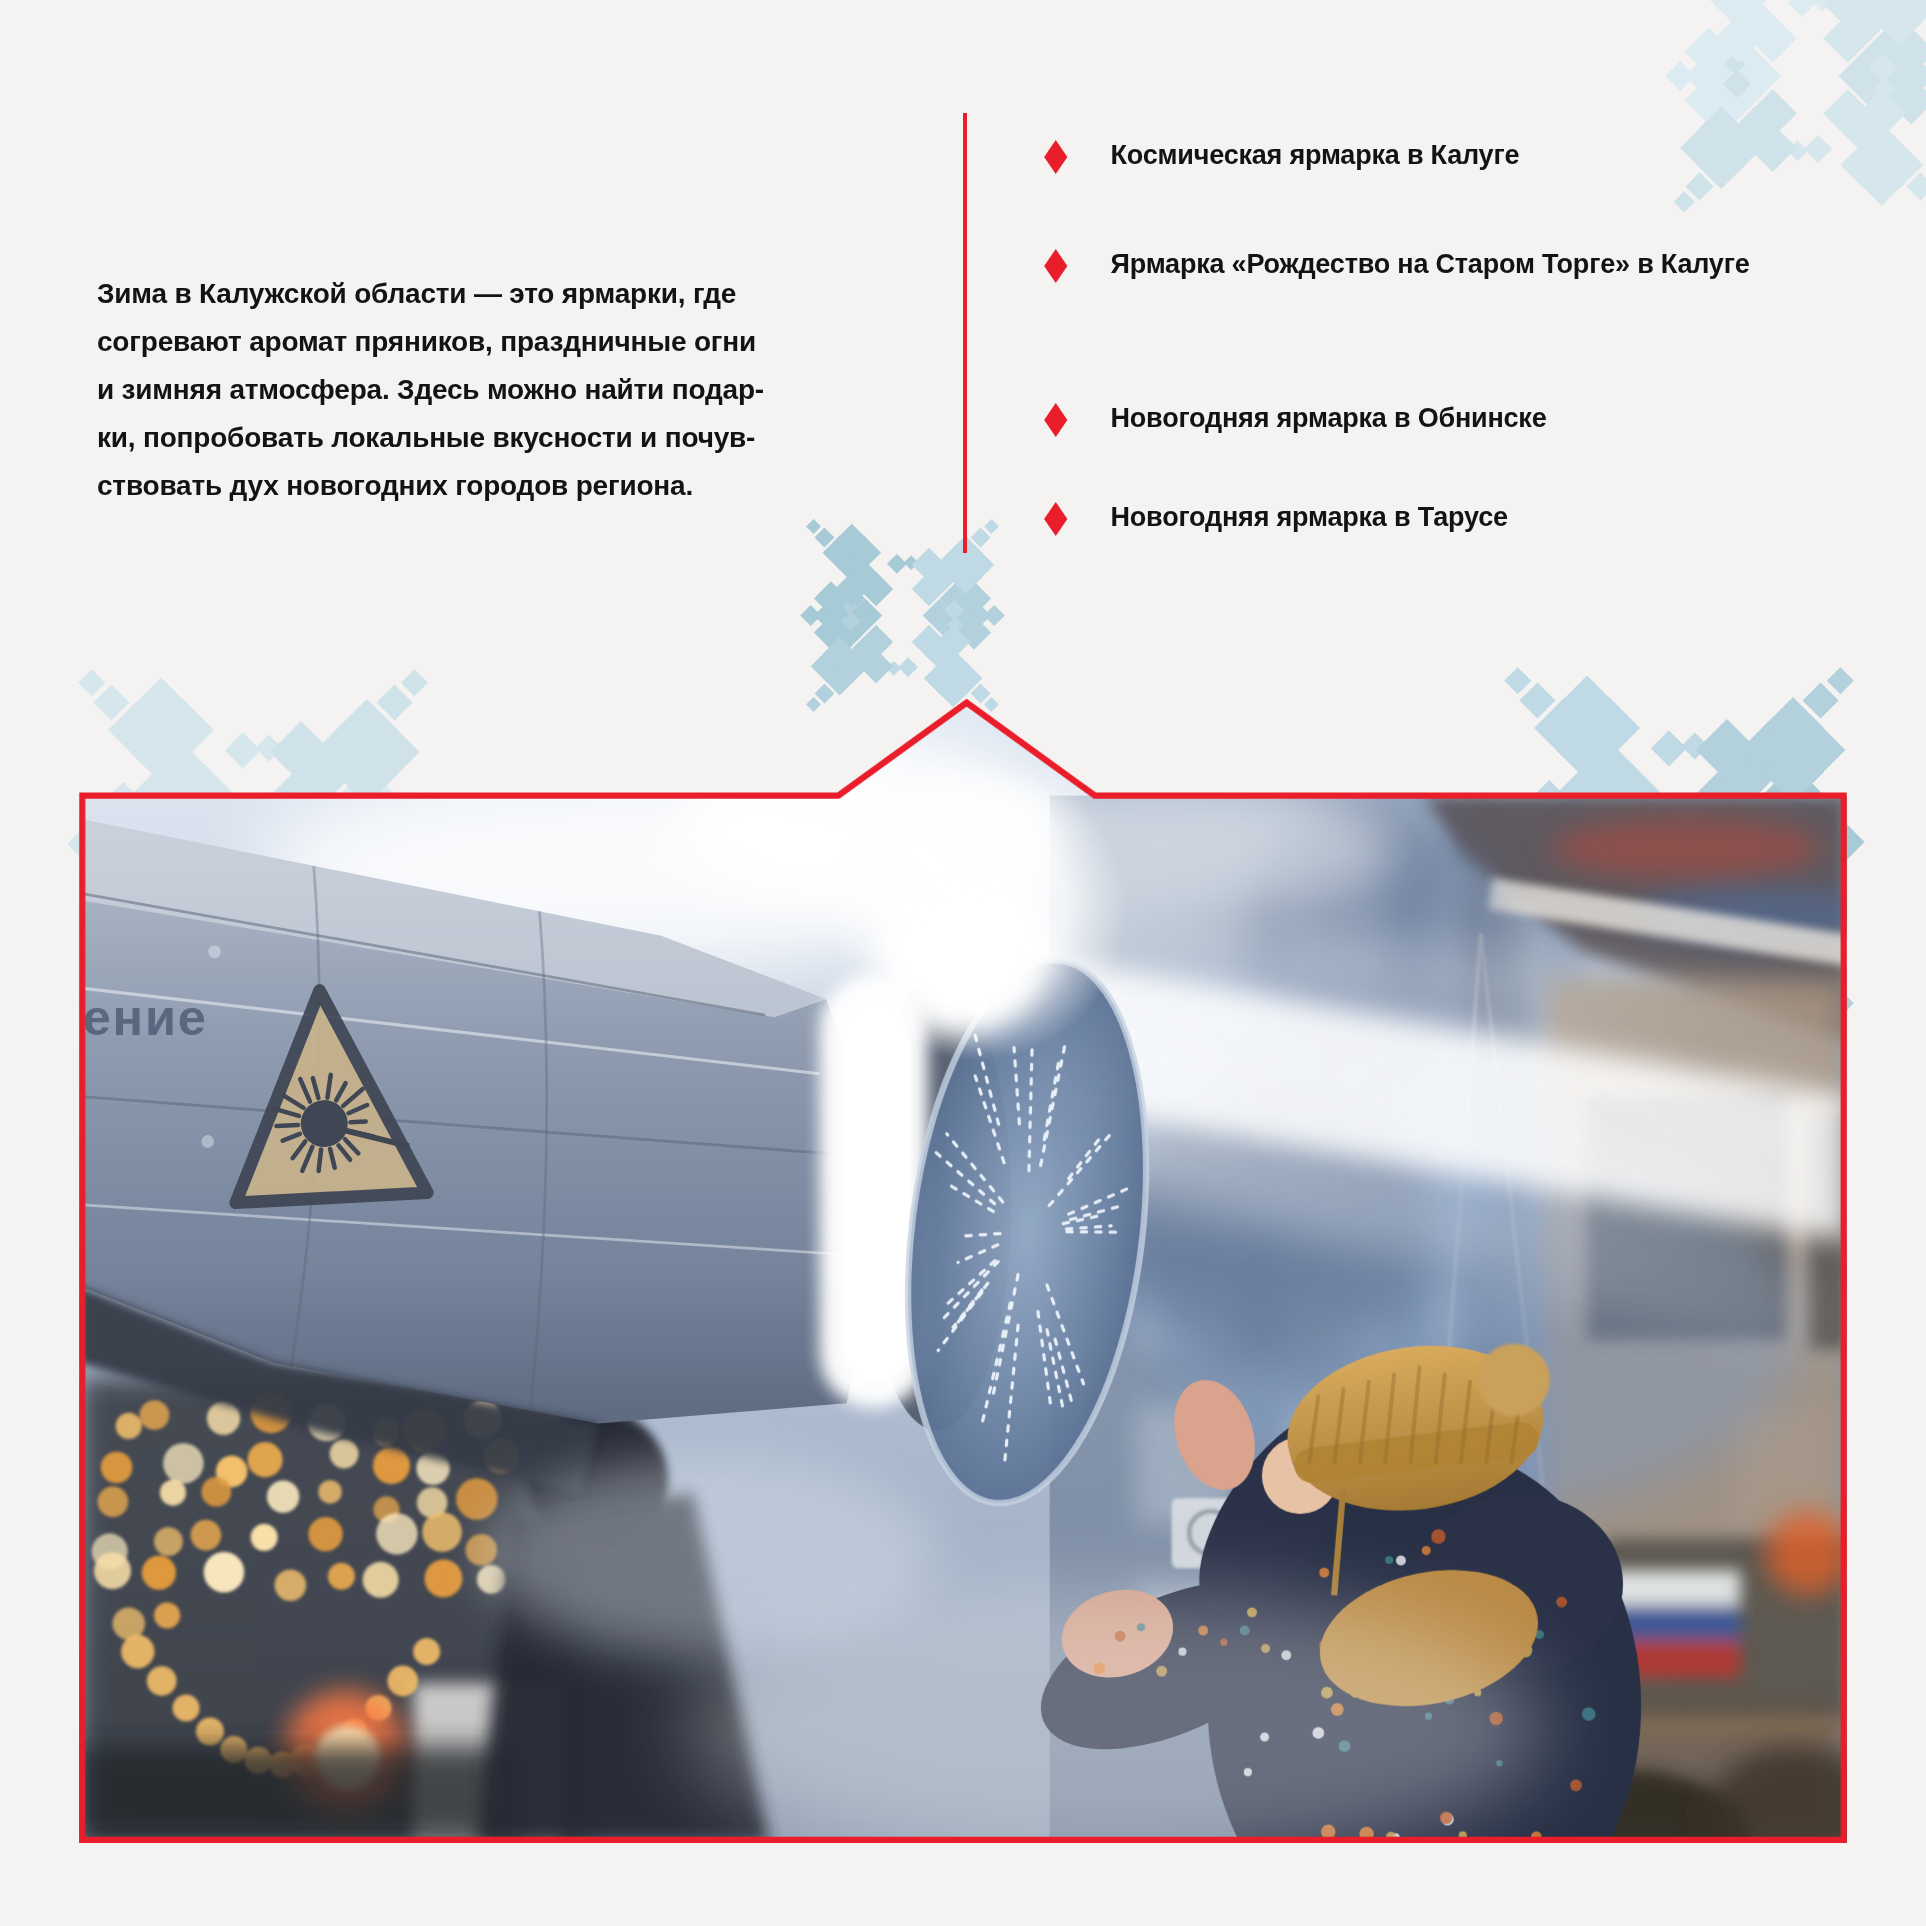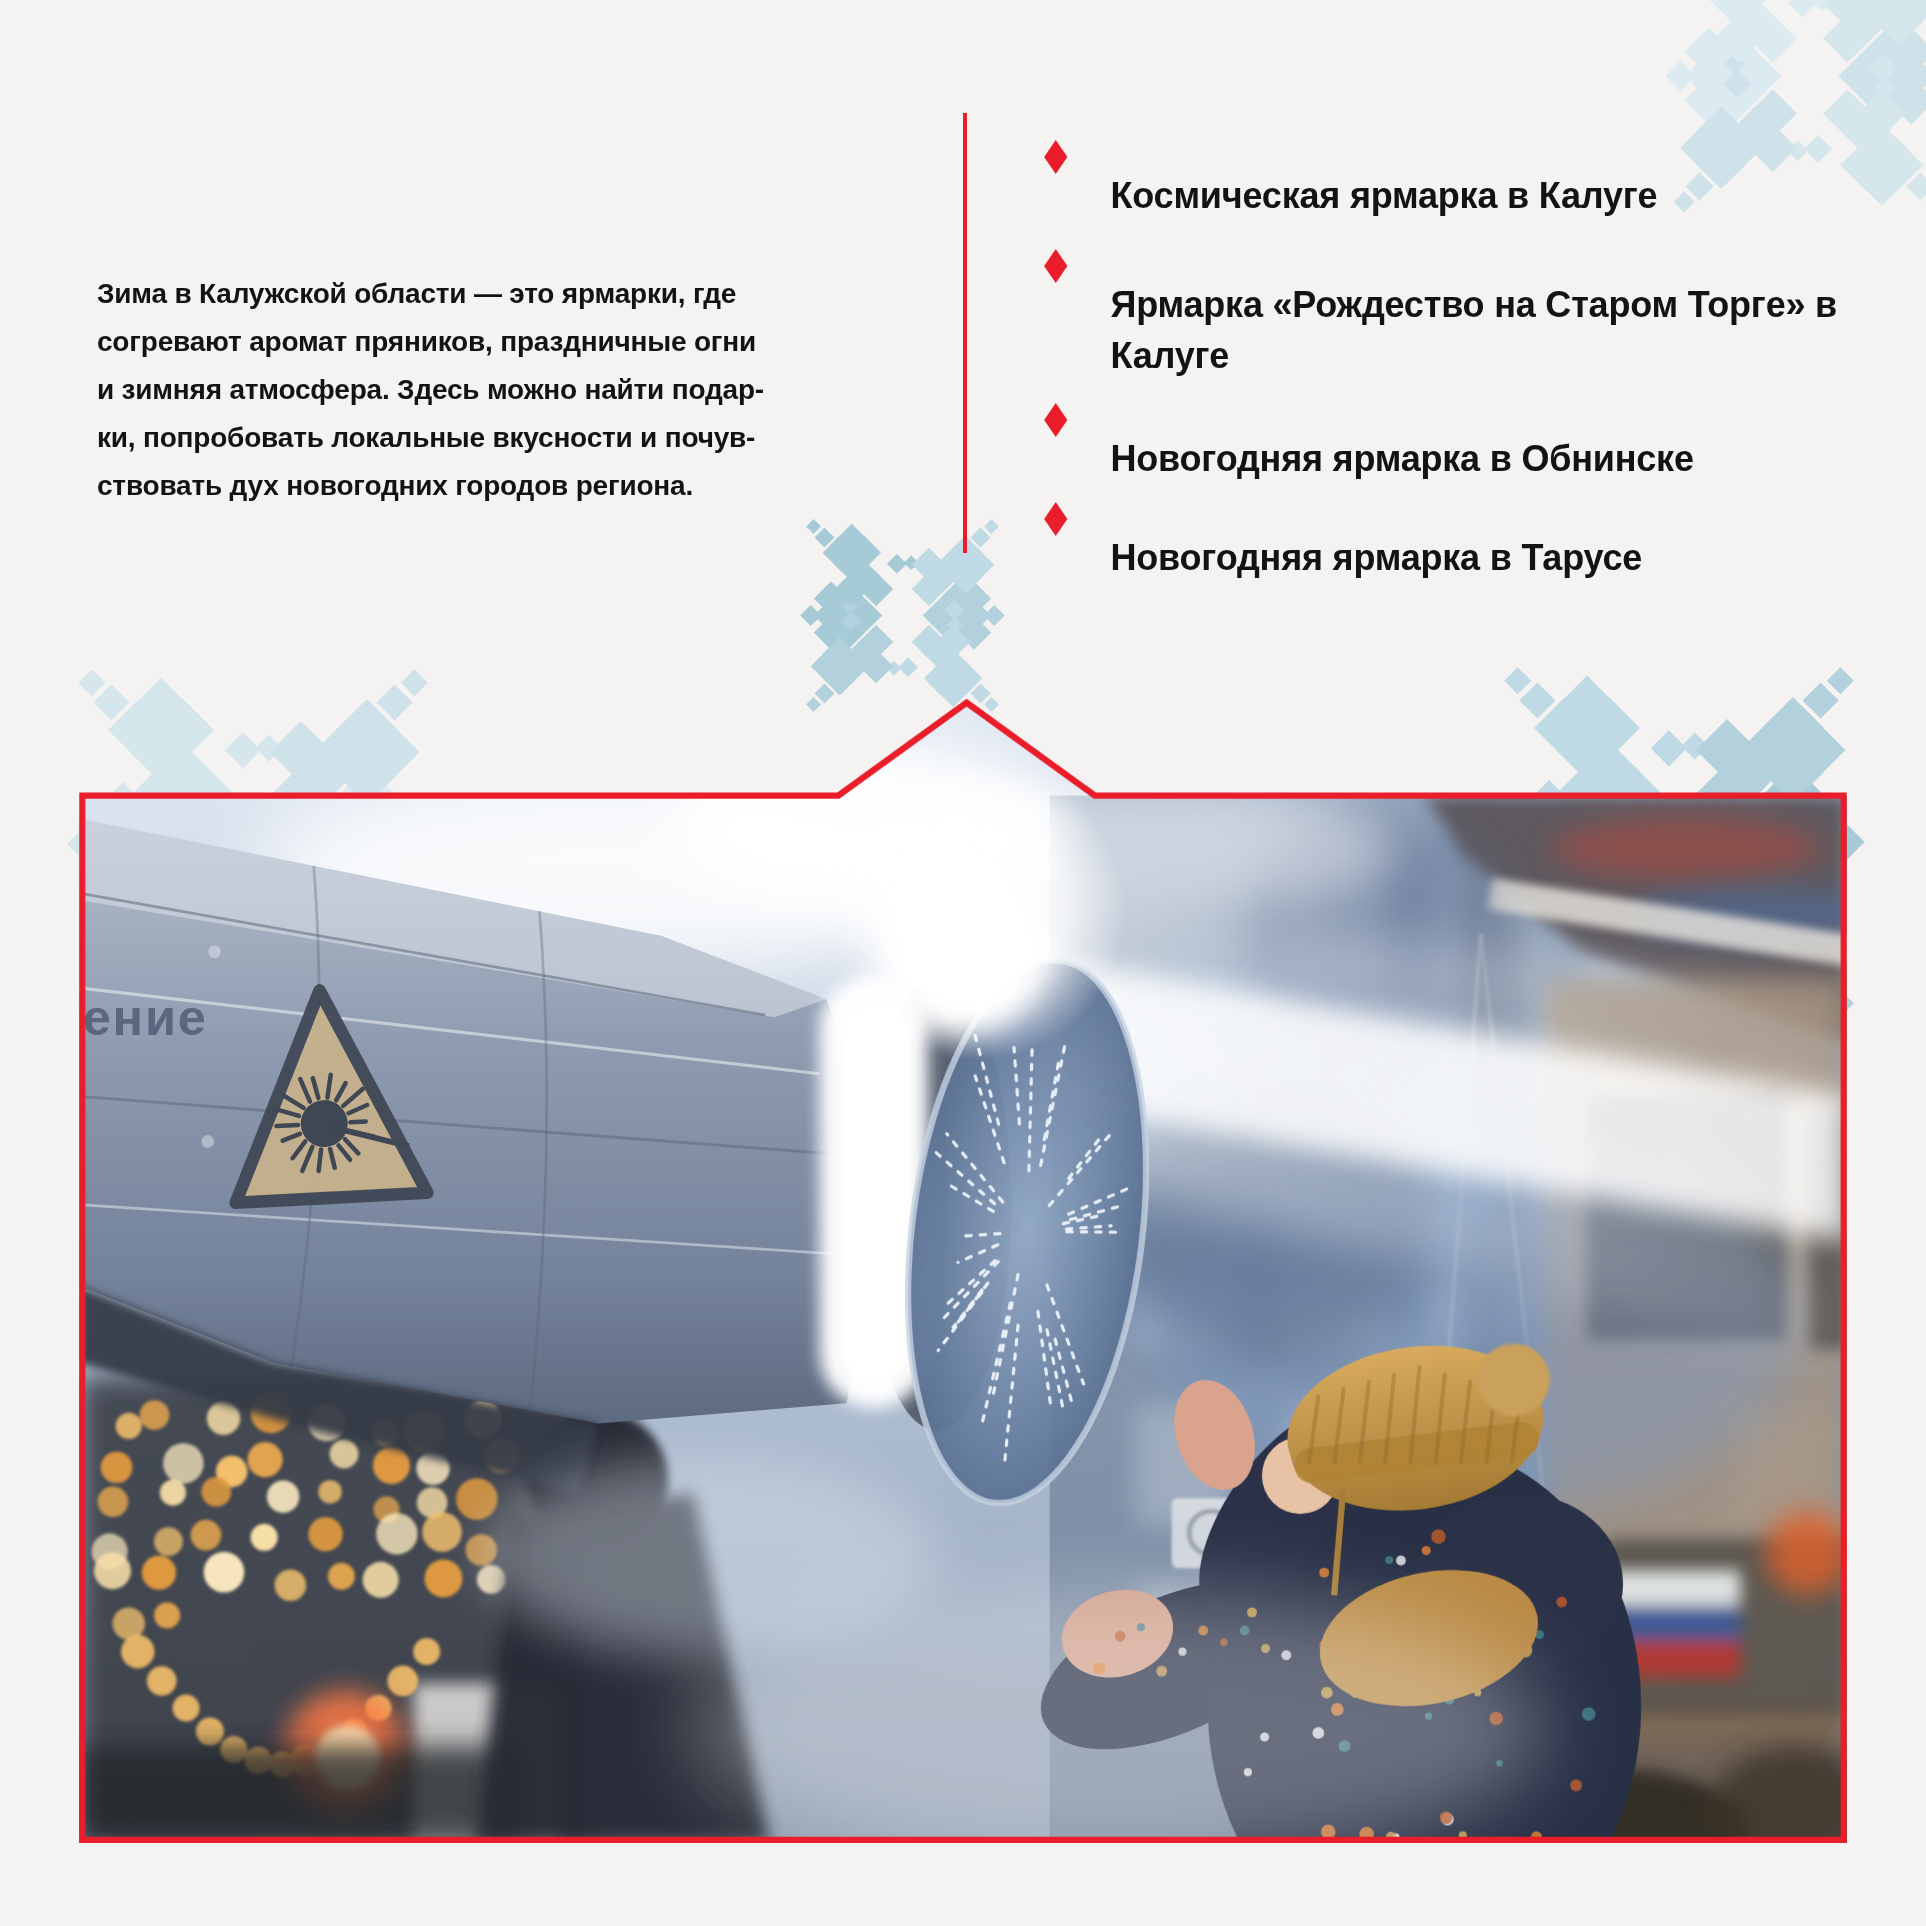--- a/index.html
+++ b/index.html
@@ -13,22 +13,22 @@
          font-size:162px;font-weight:800;line-height:1;color:var(--accent,#ea1e2a);
          letter-spacing:2.7px;white-space:nowrap;}
   .intro{position:absolute;left:97px;top:270px;width:885px;
          font-size:28px;font-weight:700;line-height:48px;color:#131313;
          white-space:pre-line;letter-spacing:-0.2px;}
 
   .divider{position:absolute;left:963px;top:113px;width:4.1px;height:440px;
            background:var(--accent,#ea1e2a);}
 
   .fair-item{position:absolute;left:1044px;display:flex;align-items:flex-start;gap:43px;}
-  .fair-item .label{font-size:36px;font-weight:700;line-height:51px;color:#131313;
-                    width:740px;letter-spacing:-0.2px;margin-top:40px;}
+  .fair-item .label{font-size:27px;font-weight:700;line-height:51px;color:#131313;
+                    width:740px;letter-spacing:-0.2px;}
   .bullet{flex:0 0 auto;margin-top:10px;}
   .bullet path{fill:var(--accent,#ea1e2a);}
   #fair-0{top:130px;} #fair-1{top:239px;} #fair-2{top:393px;} #fair-3{top:492px;justify-content:space-between;}
 
   
   .flake{position:absolute;}
   #flake-topright{left:1590px;top:-144px;width:440px;height:440px;}
   #flake-center  {left:747px;top:460px;width:311px;height:311px;}
   #flake-left    {left:-29px;top:562px;width:564px;height:564px;}
   #flake-right   {left:1397px;top:560px;width:564px;height:564px;}

